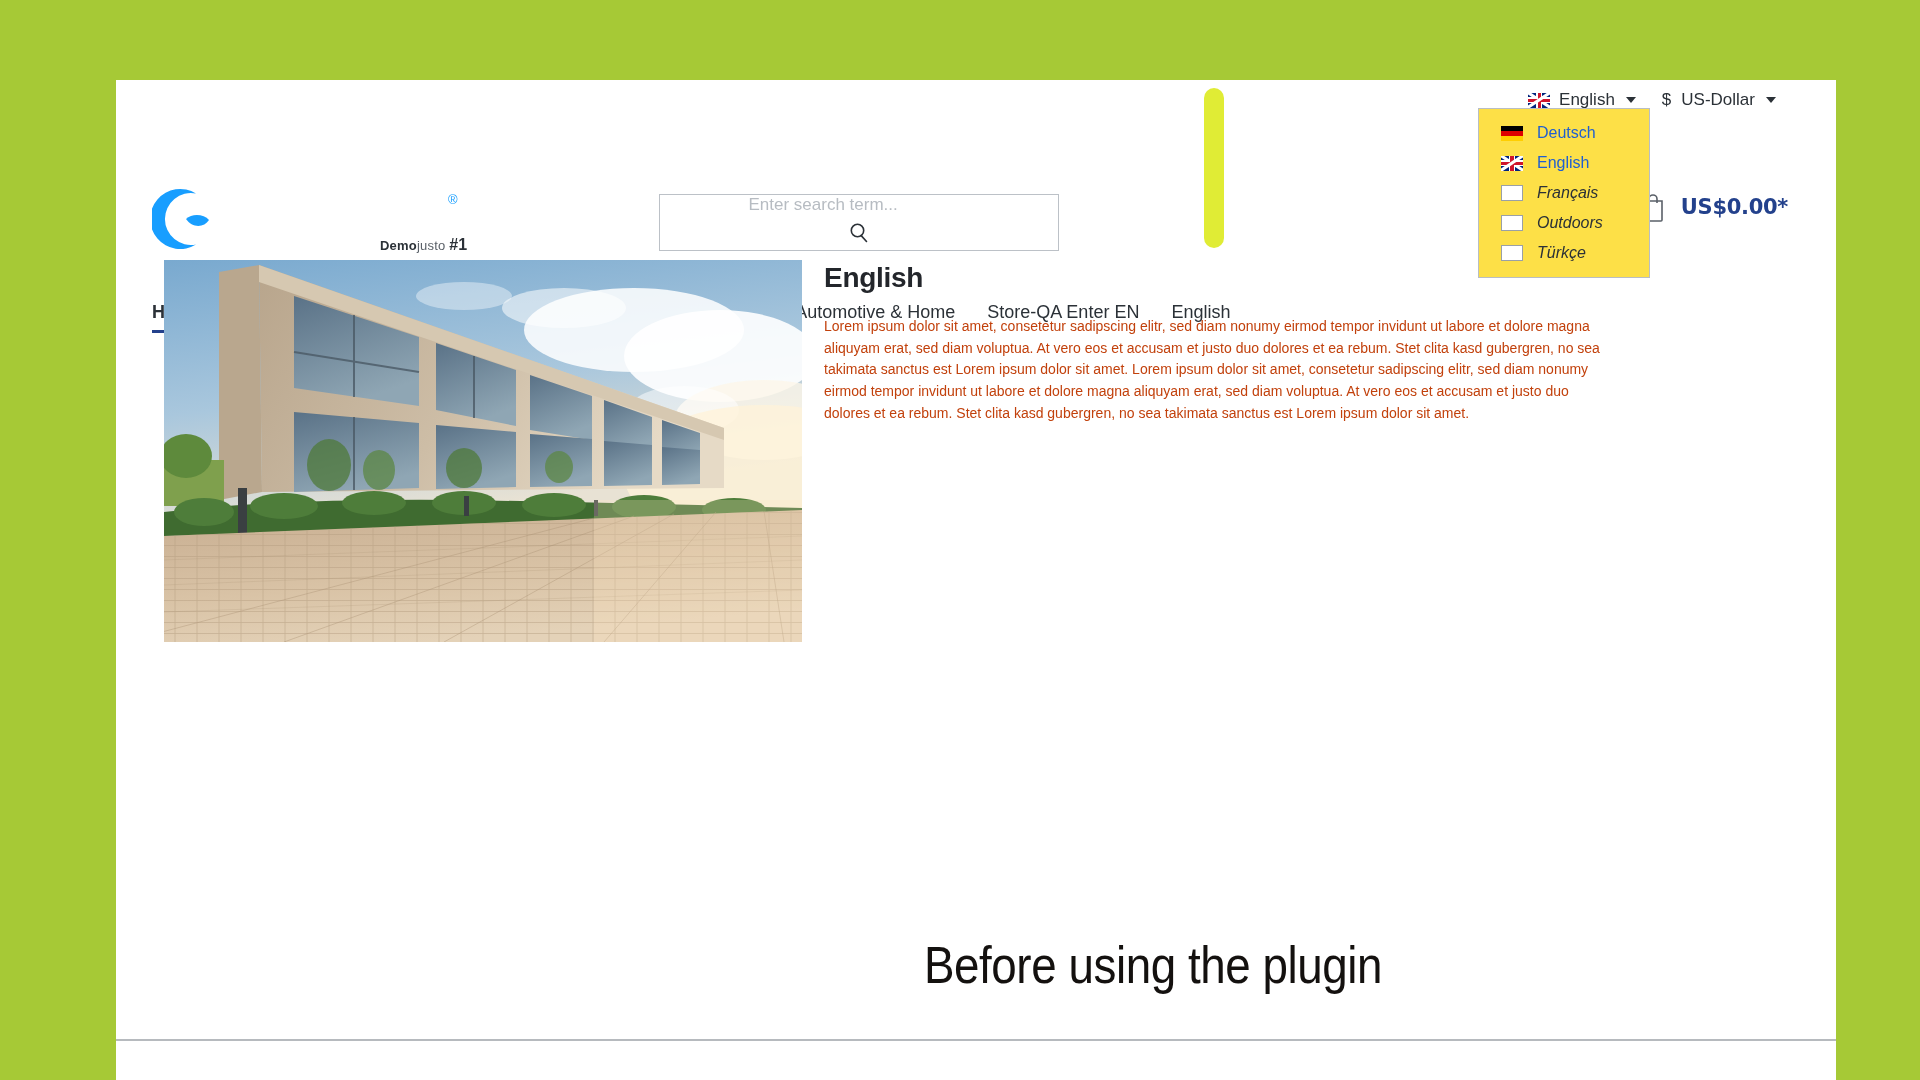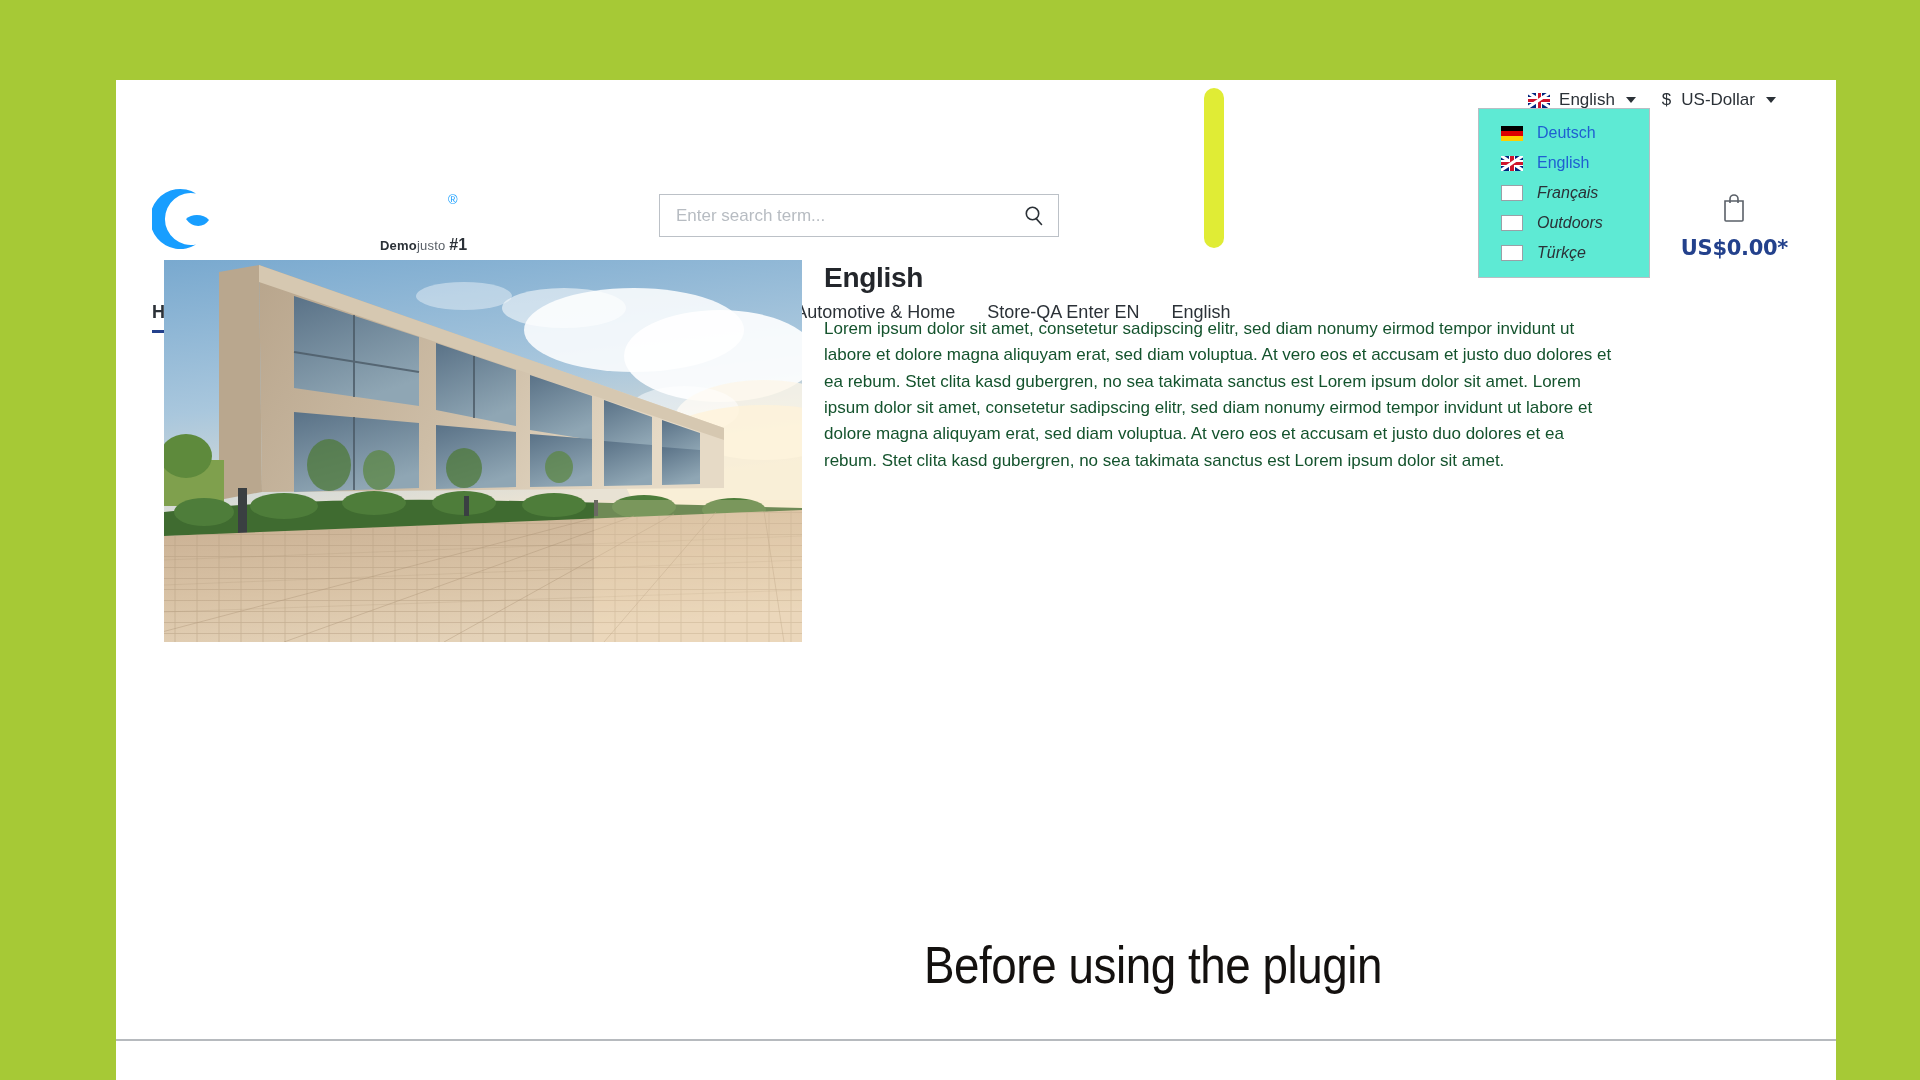--- a/index.html
+++ b/index.html
@@ -98,45 +98,45 @@
   .logo-sub {
     position: absolute; left: 228px; top: 54px;
     font-size: 13px; color: #2b3137; letter-spacing: .2px;
   }
   .logo-sub b { font-weight: 700; }
   .logo-sub .store { font-weight: 400; color: #5a6068; }
   .logo-sub .hash { font-weight: 700; font-size: 16px; }
 
   .search-wrap {
     position: absolute; left: 543px; top: 18px;
-    width: 400px; height: 43px;
+    width: 400px; height: 57px;
     border: 1px solid #bcc1c7;
     background: #fff;
-    display: flex; align-items: center;
+    display: flex; align-items: center; flex-direction: column;
   }
   .search-input {
     flex: 1; height: 100%;
     border: none; outline: none;
     padding: 0 16px;
     font-size: 17px;
     color: #2b3137;
     font-family: "Liberation Sans", sans-serif;
     background: transparent;
   }
   .search-input::placeholder { color: #b7bcc2; }
   .search-btn {
     width: 48px; height: 100%;
     border: none; background: transparent;
     display: flex; align-items: center; justify-content: center;
     cursor: pointer;
   }
 
   .cart-area {
     position: absolute; right: 48px; top: 16px;
-    display: flex; align-items: center; gap: 14px; flex-direction: column;
+    display: flex; align-items: center; gap: 14px;
   }
   .cart-icon { width: 28px; height: 30px; }
   .cart-total {
     font-size: 21px; font-weight: 700;
     color: #23418c;
     font-family: "DejaVu Sans", sans-serif;
     letter-spacing: -.3px;
   }
 
   
@@ -158,21 +158,21 @@
     content: ""; position: absolute;
     left: 0; right: 16px; bottom: 0;
     height: 3px; background: #23418c;
   }
 
   
   .lang-dropdown {
     position: absolute;
     left: 1362px; top: 28px;
     width: 172px;
-    background: #5eead4;
+    background: #fde047;
     border: 1px solid #b9bec4;
     padding: 9px 0 9px 0;
     z-index: 40;
   }
   .lang-item {
     display: flex; align-items: center;
     gap: 14px;
     padding: 6px 0 6px 22px;
     font-size: 16px;
     cursor: pointer;
@@ -204,23 +204,23 @@
     position: absolute;
     left: 708px; top: 182px;
     width: 790px;
   }
   .content-title {
     font-size: 28px; font-weight: 700;
     color: #23262b; margin-bottom: 22px;
     letter-spacing: -.3px;
   }
   .content-body {
-    font-size: 17px;
+    font-size: 14px;
     line-height: 1.55;
-    color: #14532d;
+    color: #c2410c;
     text-align: left;
   }
 
   
   .caption {
     position: absolute;
     left: 808px; top: 855px;
     font-size: 52px;
     color: #14110f;
     font-family: "Liberation Sans Narrow", "Liberation Sans", sans-serif;

